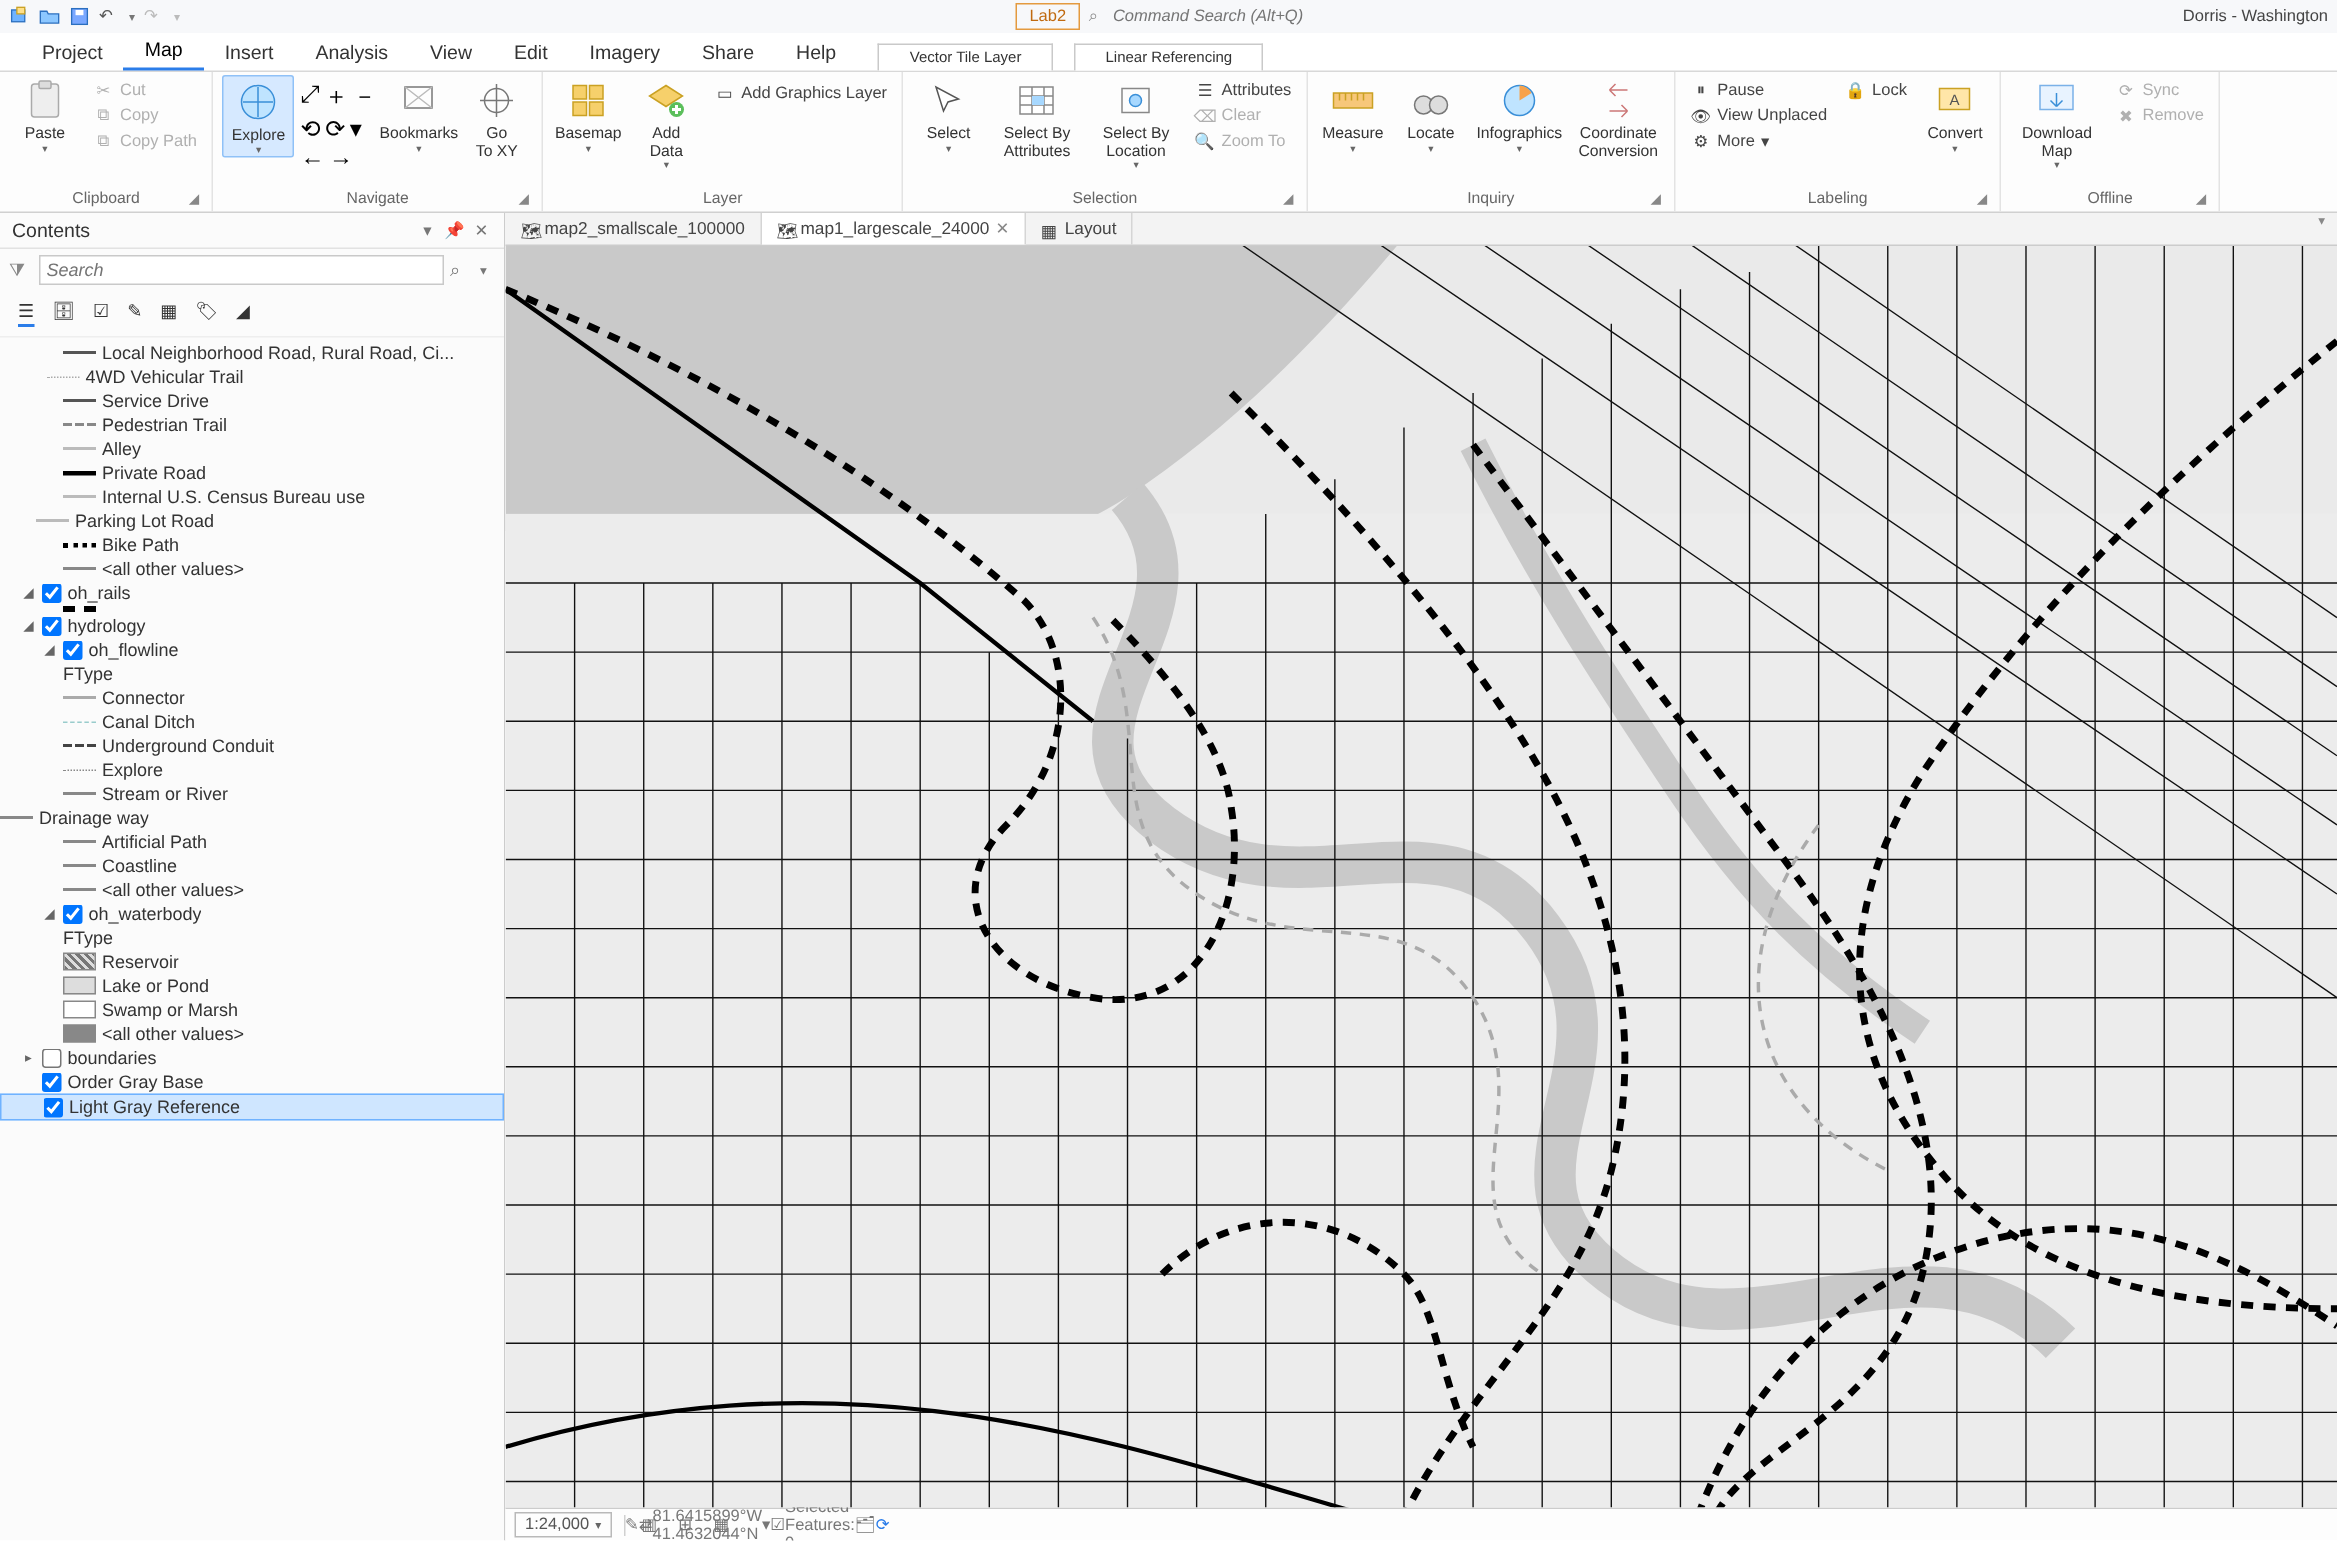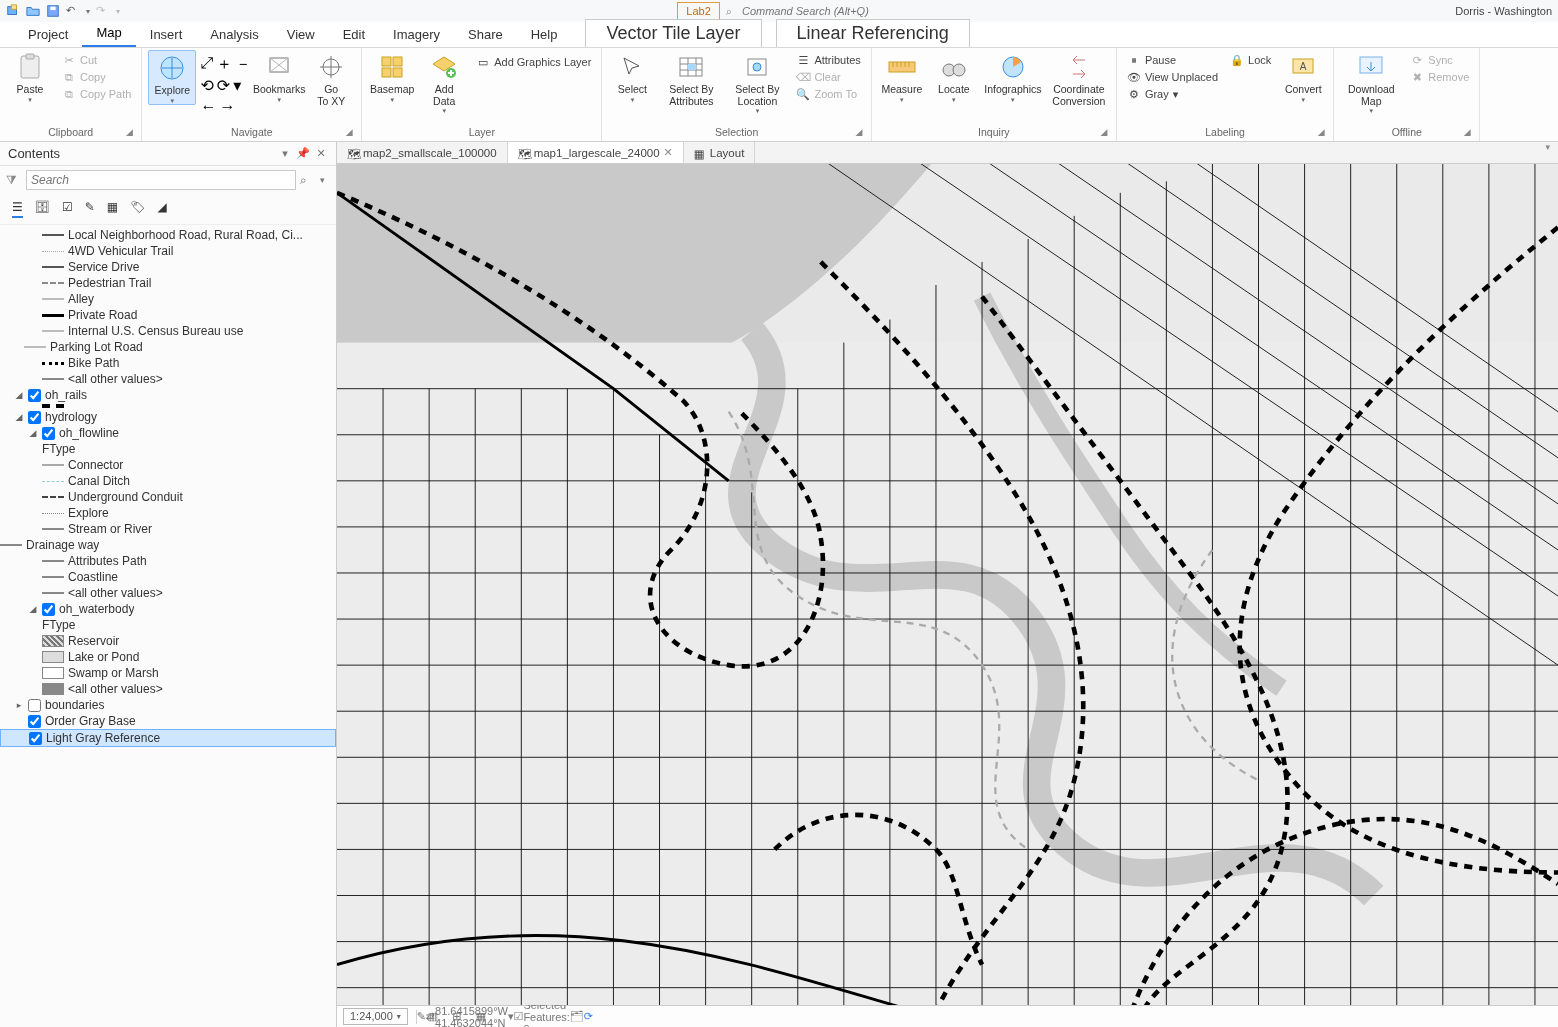--- a/index.html
+++ b/index.html
@@ -24,21 +24,21 @@
 
 .ribbon-tabs {
   height: 26px; display: flex; align-items: flex-end; gap: 0;
   padding: 0 14px; background: #fff; border-bottom: 1px solid #d8d8d8;
   font-size: 13px; color: #333;
 }
 .ribbon-tabs .tab { padding: 4px 14px 5px; cursor: pointer; }
 .ribbon-tabs .tab.active { border-bottom: 2px solid #2b7de9; color: #000; }
 .ribbon-tabs .context-tab {
   border: 1px solid #c9c9c9; border-bottom: none; margin-left: 14px;
-  padding: 3px 20px; background: #fff; font-size: 18px;
+  padding: 3px 20px; background: #fff; font-size: 10px;
 }
 
 
 .ribbon {
   height: 94px; display: flex; background: #fdfdfd;
   border-bottom: 1px solid #d0d0d0;
 }
 .ribbon-group {
   display: flex; flex-direction: column; border-right: 1px solid #e3e3e3;
   padding: 2px 6px 0;
@@ -397,21 +397,21 @@
         <div class="sm-btn">
             <span class="sico">⏸</span>
             <span>Pause</span>
           </div>
         <div class="sm-btn">
             <span class="sico">👁</span>
             <span>View Unplaced</span>
           </div>
         <div class="sm-btn">
             <span class="sico">⚙</span>
-            <span>Gray</span> 
+            <span>More</span> 
             <span class="drop">▾</span>
           </div>
       </div>
       <div class="sm-row">
         <div class="sm-btn">
             <span class="sico">🔒</span>
             <span>Lock</span>
           </div>
       </div>
       <div class="big-btn">
@@ -479,21 +479,21 @@
       <span>▦</span>
       <span>🏷</span>
       <span>◢</span>
     </div>
 
     <div class="toc">
       <div class="toc-item" style="padding-left:42px">
           <span class="swatch" style="background:#555"></span>
           <span class="lbl">Local Neighborhood Road, Rural Road, Ci...</span>
         </div>
-      <div class="toc-item" style="padding-left:42px">
+      <div class="toc-item" style="padding-left:31px">
           <span class="swatch" style="border-top:1px dotted #aaa;height:0"></span>
           <span class="lbl">4WD Vehicular Trail</span>
         </div>
       <div class="toc-item" style="padding-left:42px">
           <span class="swatch" style="background:#555"></span>
           <span class="lbl">Service Drive</span>
         </div>
       <div class="toc-item" style="padding-left:42px">
           <span class="swatch" style="border-top:2px dashed #888;height:0"></span>
           <span class="lbl">Pedestrian Trail</span>
@@ -564,21 +564,21 @@
       <div class="toc-item" style="padding-left:42px">
           <span class="swatch" style="background:#888"></span>
           <span class="lbl">Stream or River</span>
         </div>
       <div class="toc-item" style="">
           <span class="swatch" style="background:#888"></span>
           <span class="lbl">Drainage way</span>
         </div>
       <div class="toc-item" style="padding-left:42px">
           <span class="swatch" style="background:#888"></span>
-          <span class="lbl">Attributes Path</span>
+          <span class="lbl">Artificial Path</span>
         </div>
       <div class="toc-item" style="padding-left:42px">
           <span class="swatch" style="background:#888"></span>
           <span class="lbl">Coastline</span>
         </div>
       <div class="toc-item" style="padding-left:42px">
           <span class="swatch" style="background:#888"></span>
           <span class="lbl">&lt;all other values&gt;</span>
         </div>
 

